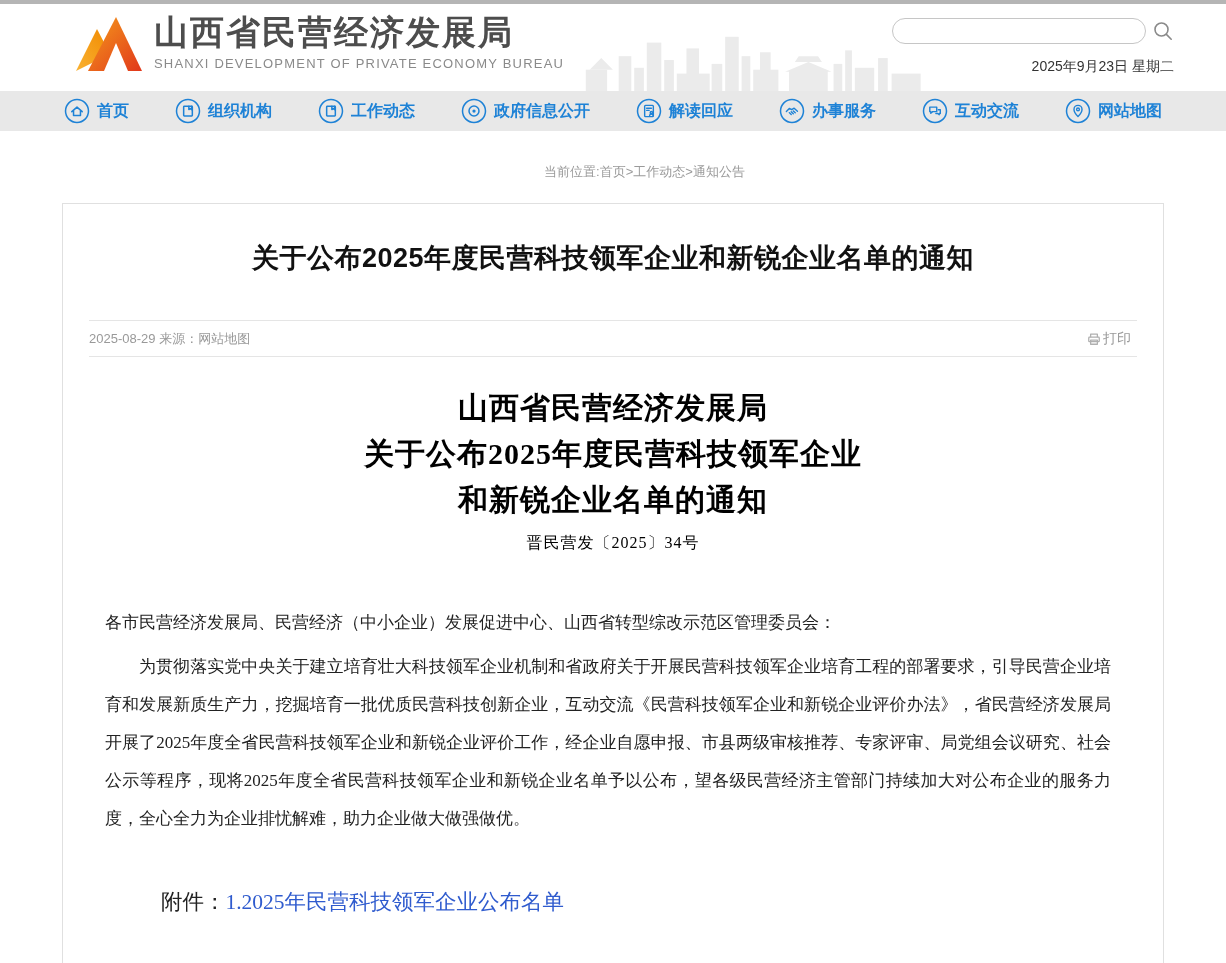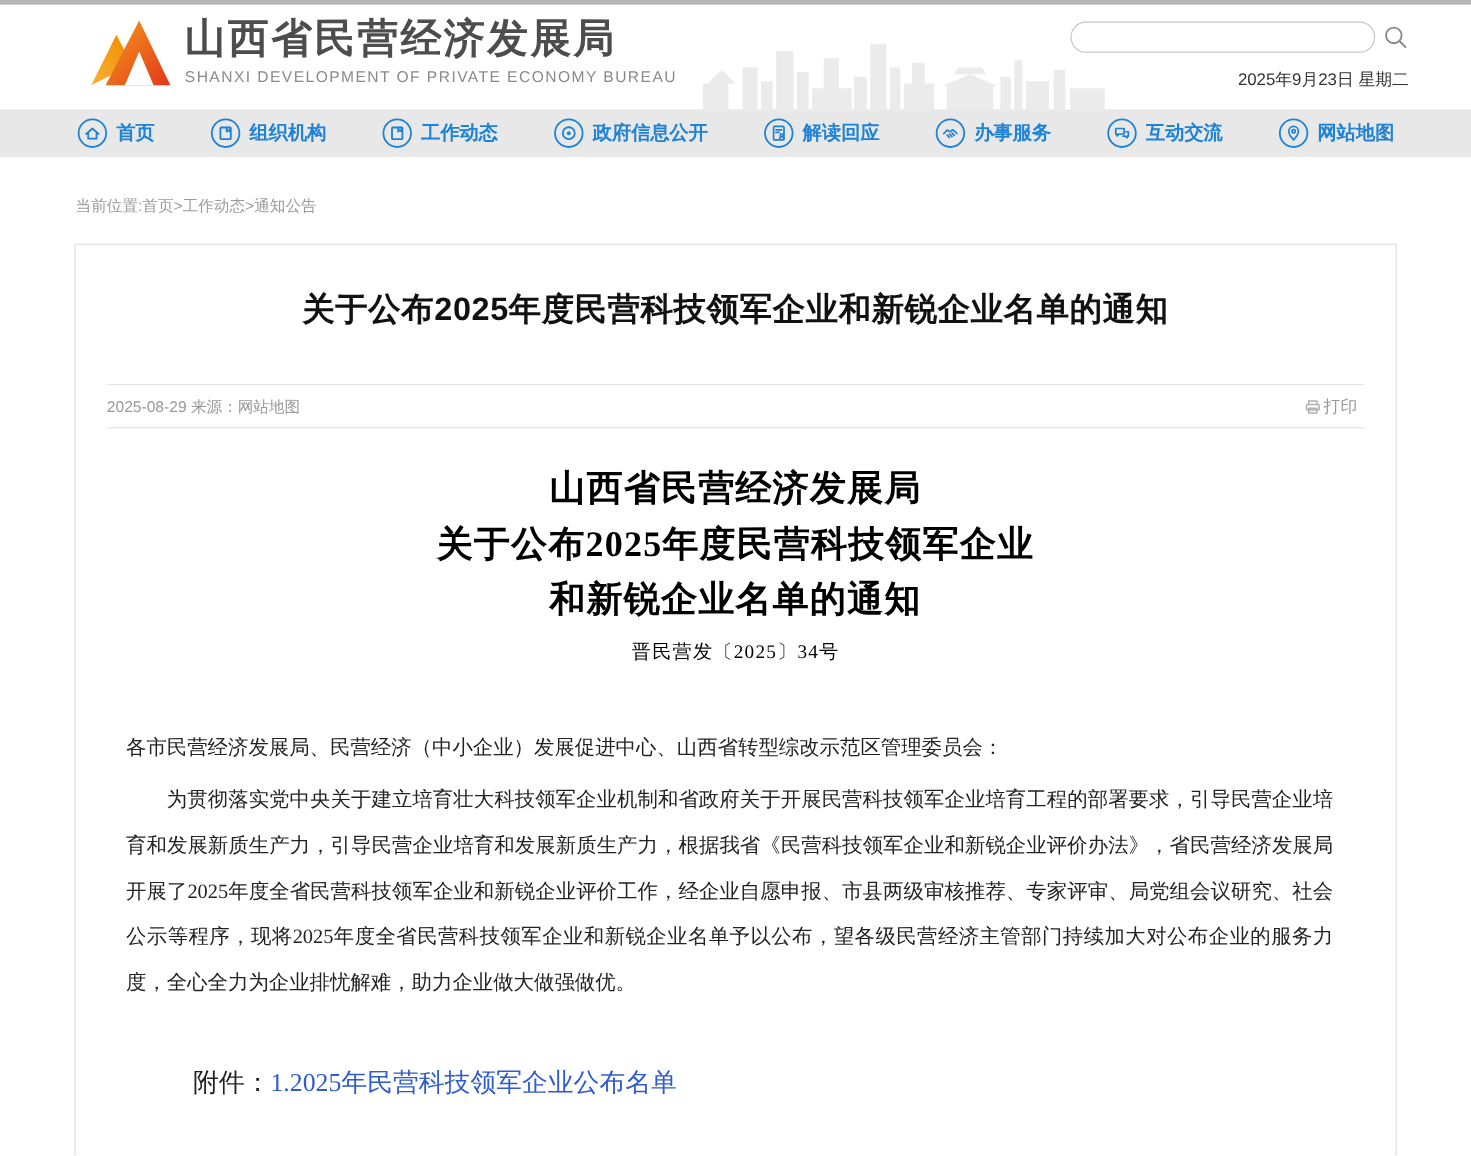--- a/index.html
+++ b/index.html
@@ -18,21 +18,21 @@
     padding:0 12px;font-size:13px;color:#555;background:#fff;}
   .search-btn{border:none;background:transparent;margin-left:6px;cursor:pointer;padding:0;line-height:0;}
   .header-date{margin-top:14px;font-size:14px;color:#333;}
   
   nav{height:40px;background:#e8e8e8;display:flex;align-items:center;
     justify-content:space-between;padding:0 64px;}
   .nav-item{display:flex;align-items:center;text-decoration:none;cursor:pointer;}
   .nav-ico{line-height:0;margin-right:7px;}
   .nav-label{font-size:16px;font-weight:bold;color:#1e82d6;white-space:nowrap;}
   
-  .breadcrumb{margin:32px 0 0 63px;font-size:13px;color:#9a9a9a;}
+  .breadcrumb{margin:32px 0 0 63px;font-size:13px;color:#9a9a9a;text-align:center;}
   .breadcrumb a{color:#9a9a9a;text-decoration:none;cursor:pointer;}
   
   .card{margin:22px 62px 0 62px;background:#fff;border:1px solid #e0e0e0;
     min-height:1100px;box-sizing:border-box;padding:38px 0 60px 0;}
   .article-title{text-align:center;font-size:27px;font-weight:bold;color:#111;
     letter-spacing:0.5px;margin:0;line-height:32px;}
   .meta{margin:46px 26px 0 26px;border-top:1px solid #e5e5e5;border-bottom:1px solid #e5e5e5;
     height:35px;display:flex;align-items:center;justify-content:space-between;
     font-size:13px;color:#999;}
   .meta-left span{margin-right:0;}
@@ -228,21 +228,21 @@
 
   <div class="doc-head">
     <div class="line">山西省民营经济发展局</div>
     <div class="line">关于公布2025年度民营科技领军企业</div>
     <div class="line">和新锐企业名单的通知</div>
     <div class="doc-number">晋民营发〔2025〕34号</div>
   </div>
 
   <div class="doc-body">
     <p>各市民营经济发展局、民营经济（中小企业）发展促进中心、山西省转型综改示范区管理委员会：</p>
-    <p class="para">为贯彻落实党中央关于建立培育壮大科技领军企业机制和省政府关于开展民营科技领军企业培育工程的部署要求，引导民营企业培育和发展新质生产力，引导民营企业培育和发展新质生产力，根据我省《民营科技领军企业和新锐企业评价办法》，省民营经济发展局开展了2025年度全省民营科技领军企业和新锐企业评价工作，经企业自愿申报、市县两级审核推荐、专家评审、局党组会议研究、社会公示等程序，现将2025年度全省民营科技领军企业和新锐企业名单予以公布，望各级民营经济主管部门持续加大对公布企业的服务力度，全心全力为企业排忧解难，助力企业做大做强做优。</p>
+    <p class="para">为贯彻落实党中央关于建立培育壮大科技领军企业机制和省政府关于开展民营科技领军企业培育工程的部署要求，引导民营企业培育和发展新质生产力，挖掘培育一批优质民营科技创新企业，互动交流《民营科技领军企业和新锐企业评价办法》，省民营经济发展局开展了2025年度全省民营科技领军企业和新锐企业评价工作，经企业自愿申报、市县两级审核推荐、专家评审、局党组会议研究、社会公示等程序，现将2025年度全省民营科技领军企业和新锐企业名单予以公布，望各级民营经济主管部门持续加大对公布企业的服务力度，全心全力为企业排忧解难，助力企业做大做强做优。</p>
   </div>
 
   <div class="attachments">
     <div class="attach-row">
       <span class="attach-label">附件：</span>
       <a class="attach-link">1.2025年民营科技领军企业公布名单</a>
     </div>
 
   </div>
 </main>

